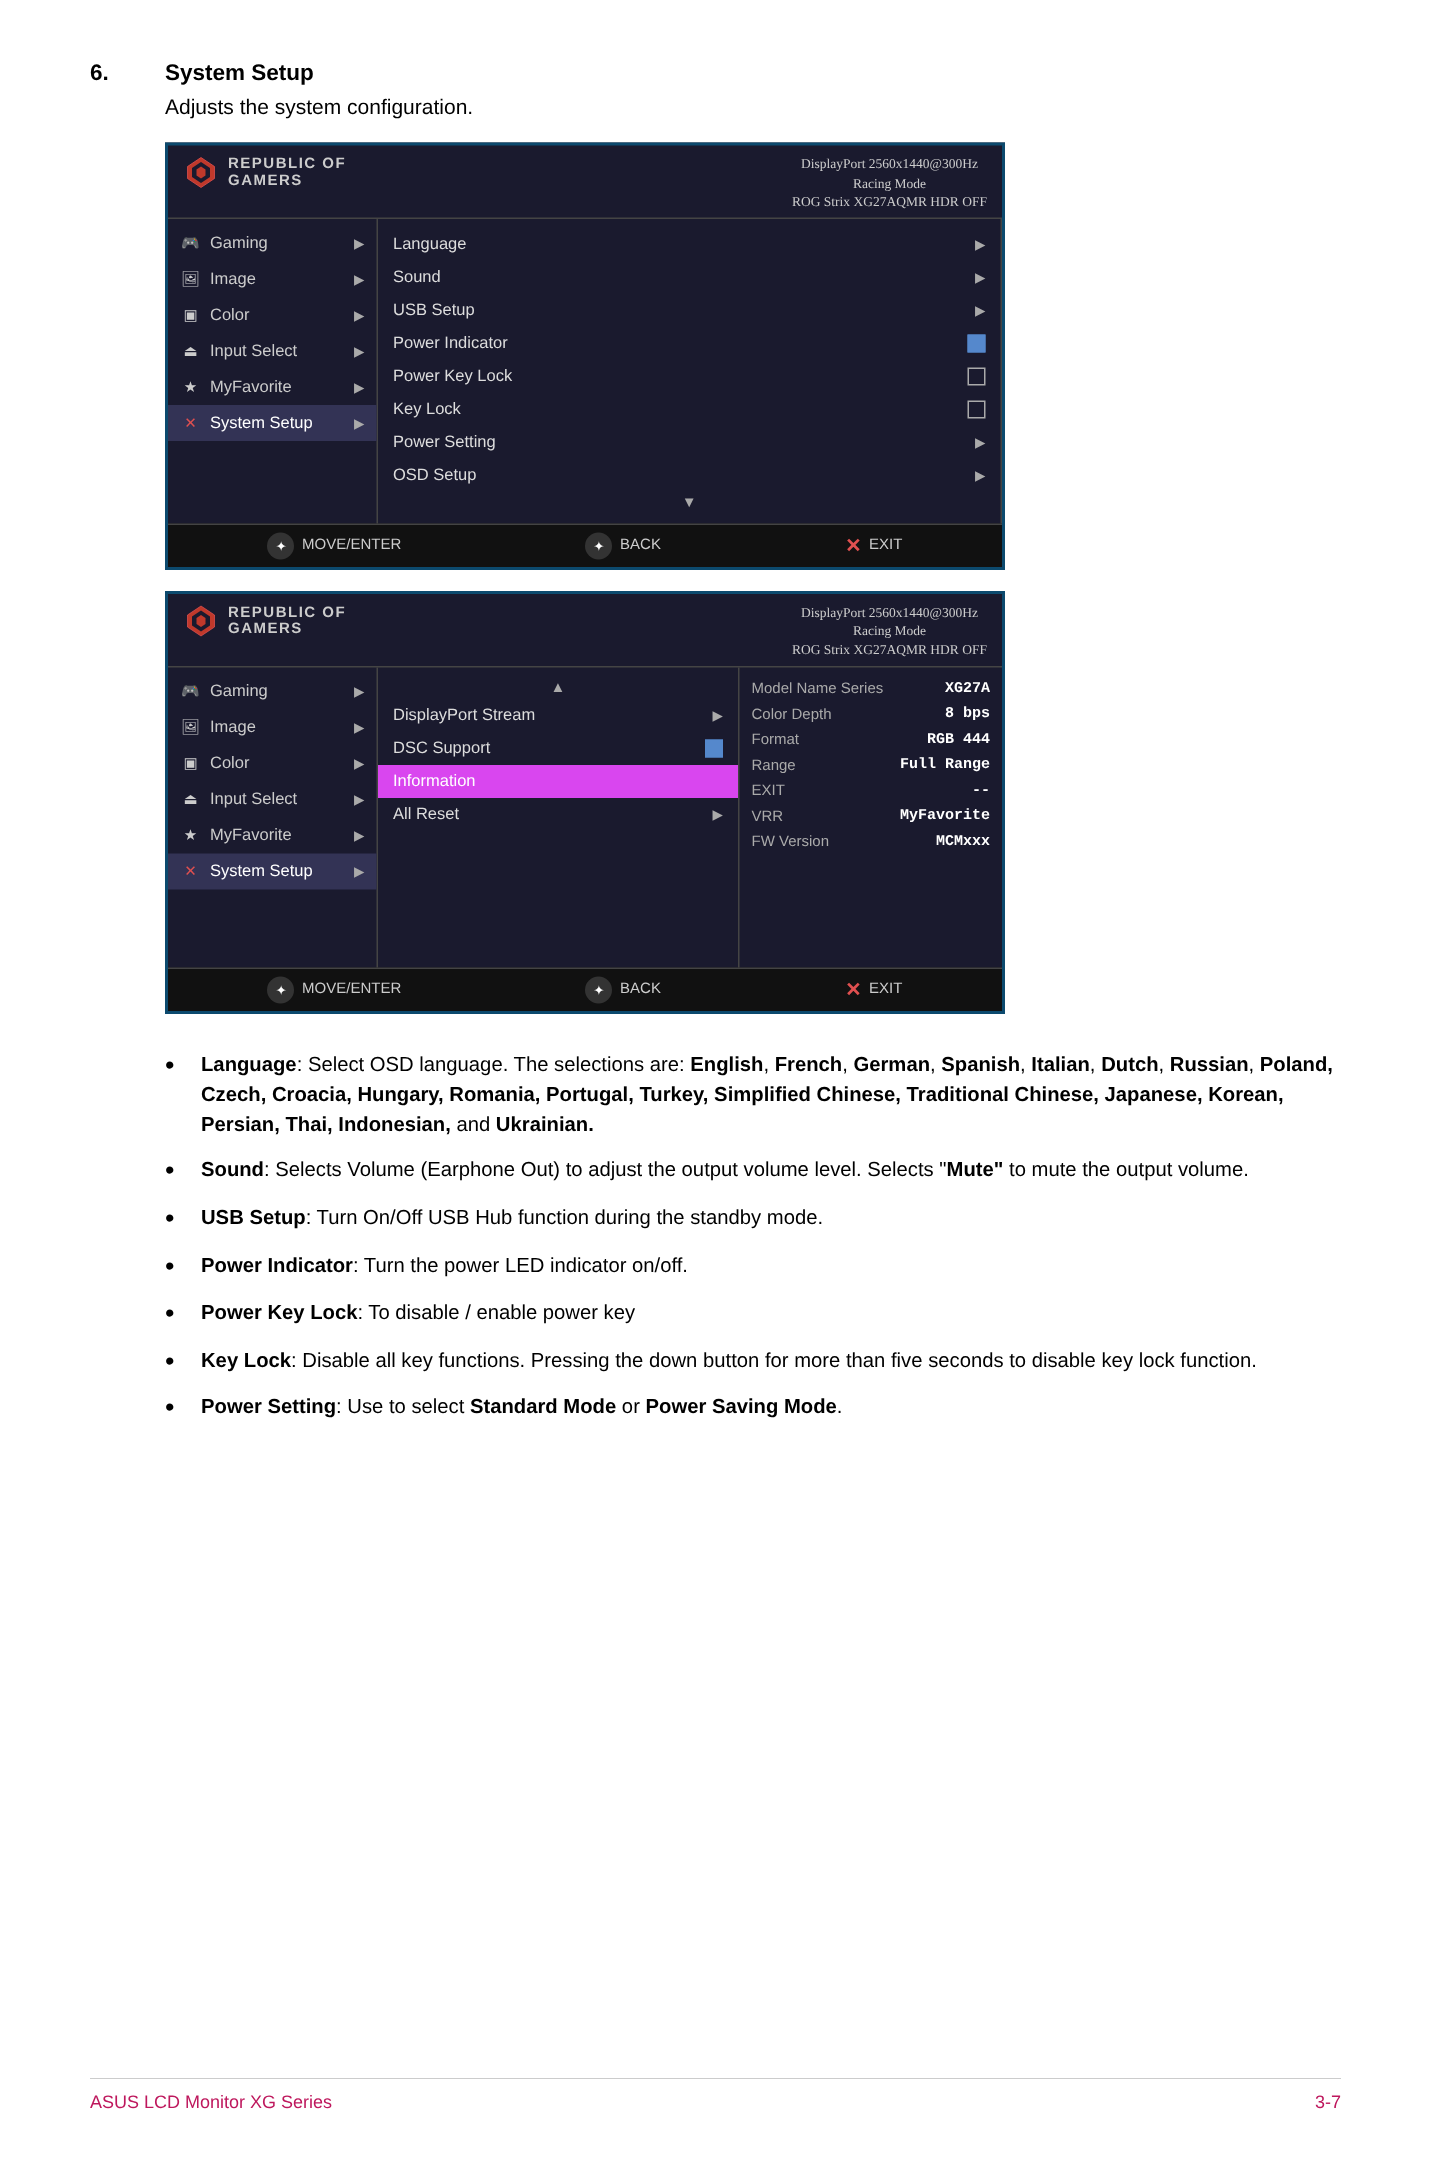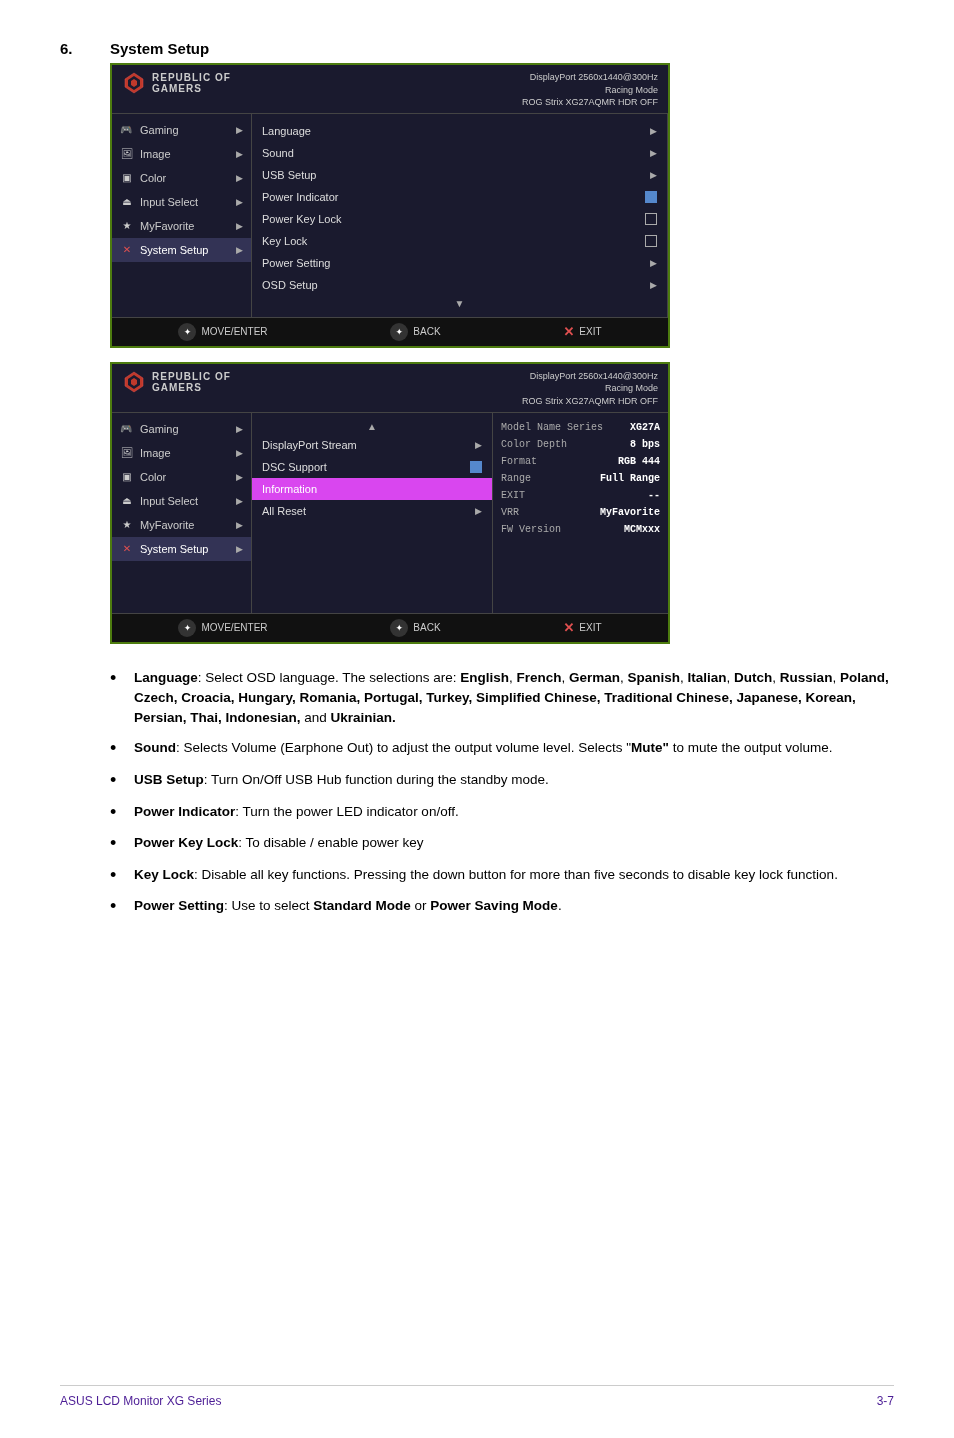--- a/index.html
+++ b/index.html
@@ -36,21 +36,21 @@
 
     
     .osd-container {
       display: flex;
       flex-direction: column;
       gap: 14px;
       margin-bottom: 24px;
     }
 
     .osd-menu {
-      border: 2px solid #4d7c0f;
+      border: 2px solid #0c4a6e;
       background: #1a1a2e;
       color: #fff;
       width: 560px;
       font-size: 12px;
       position: relative;
     }
 
     .osd-header {
       display: flex;
       justify-content: space-between;
@@ -70,24 +70,25 @@
       color: #e05050;
     }
     .rog-text {
       line-height: 1.1;
       font-size: 10px;
       font-weight: bold;
       letter-spacing: 1px;
       color: #ccc;
     }
     .osd-status {
-      text-align: right;
+      text-align: center;
       font-size: 9px;
       line-height: 1.4;
       color: #ccc;
+      font-family: Liberation Serif, serif;
     }
 
     .osd-body {
       display: flex;
       min-height: 200px;
     }
 
     
     .osd-sidebar {
       width: 140px;
@@ -173,21 +174,21 @@
       padding: 6px 8px;
       font-size: 10px;
       color: #ccc;
     }
     .osd-right-row {
       display: flex;
       justify-content: space-between;
       padding: 3px 0;
       font-size: 10px;
     }
-    .osd-right-row .label { color: #aaa; font-family: Liberation Mono, monospace; }
+    .osd-right-row .label { color: #aaa; }
     .osd-right-row .value { color: #fff; font-weight: bold; text-align: right; font-family: Liberation Mono, monospace; }
 
     
     .osd-footer {
       display: flex;
       justify-content: space-around;
       align-items: center;
       padding: 5px;
       border-top: 1px solid #444;
       background: #111;
@@ -242,38 +243,39 @@
     .page-footer {
       position: fixed;
       bottom: 30px;
       left: 60px;
       right: 60px;
       border-top: 1px solid #ccc;
       padding-top: 8px;
       display: flex;
       justify-content: space-between;
       font-size: 12px;
-      color: #4c1d95;
+      color: #be185d;
     }
 
     
     .scroll-up {
       text-align: center;
       padding: 2px;
       color: #aaa;
       font-size: 10px;
     }
   </style>
 </head>
 <body>
 
 <div class="section-header">
   <div class="section-number">6.</div>
   <div class="section-content">
     <div class="section-title">System Setup</div>
+    <div class="section-desc">Adjusts the system configuration.</div>
 
     <div class="osd-container">
 
       <div class="osd-menu">
         <div class="osd-header">
           <div class="osd-logo">
             <svg class="rog-icon" viewBox="0 0 24 24">
               <polygon points="12,2 3,8 3,16 12,22 21,16 21,8" fill="#c0392b" stroke="#e05050" stroke-width="0.5"></polygon>
               <polygon points="12,5 6,9 6,15 12,19 18,15 18,9" fill="#1a1a2e"></polygon>
               <polygon points="12,8 9,10 9,14 12,16 15,14 15,10" fill="#c0392b"></polygon>

